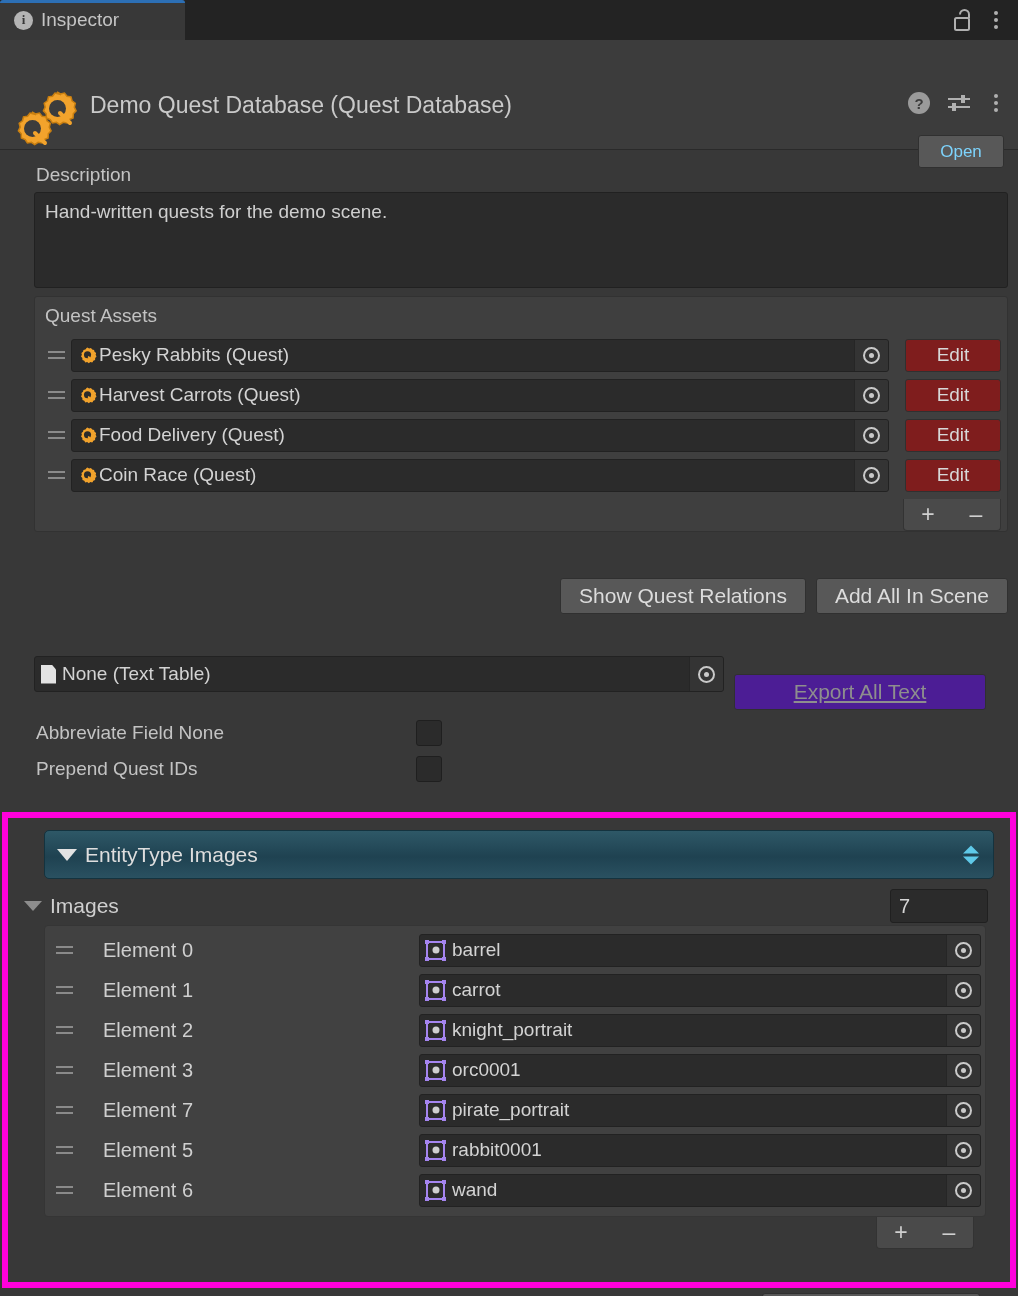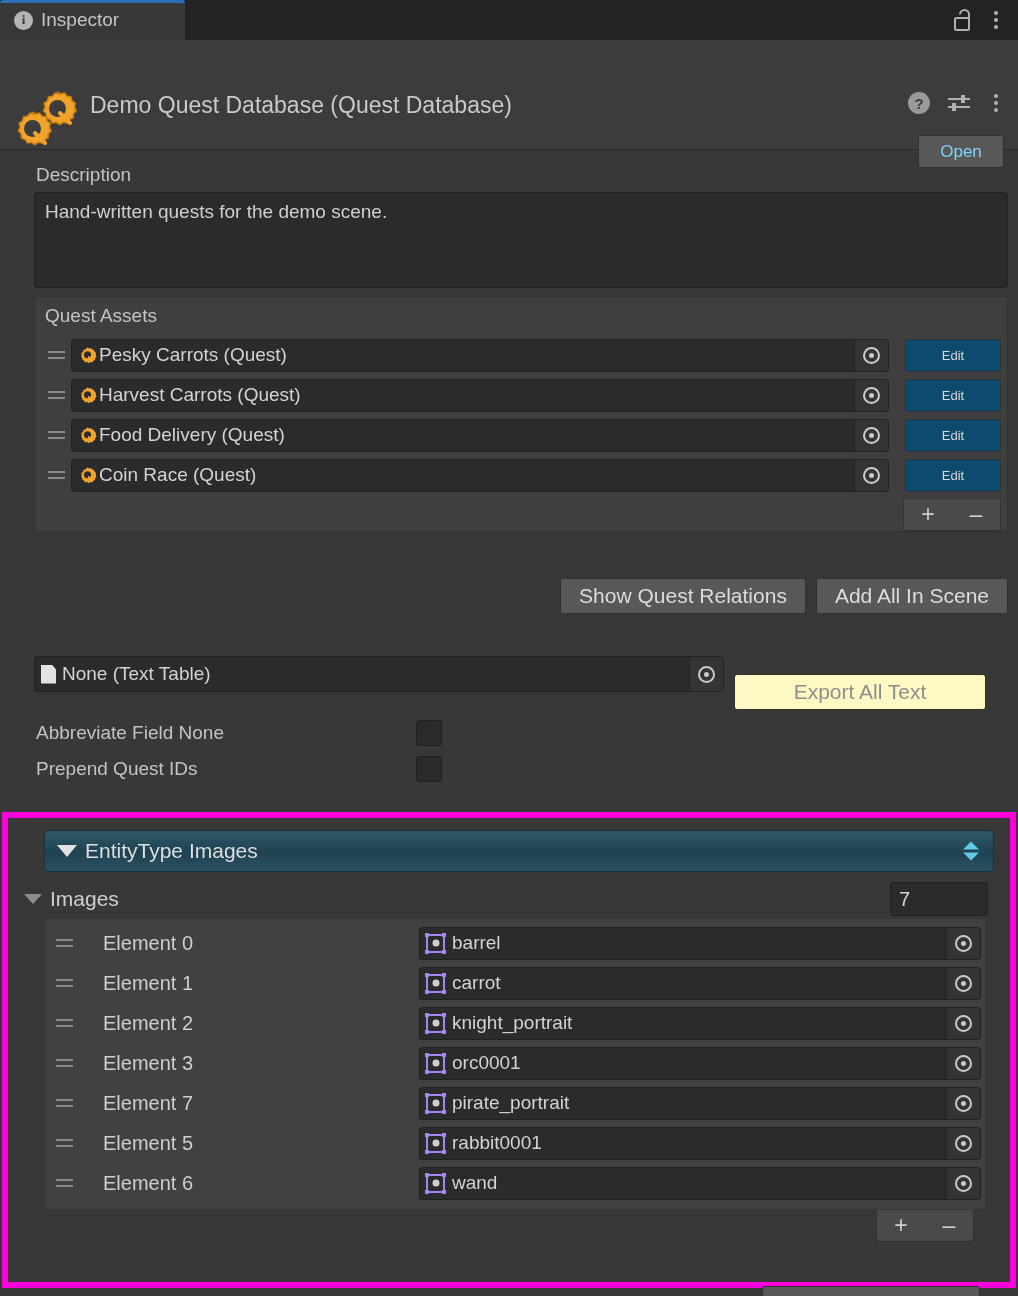--- a/index.html
+++ b/index.html
@@ -149,24 +149,24 @@
   .picker-dot {
     width: 17px; height: 17px; border-radius: 50%;
     border: 2px solid #c9c9c9;
     display: flex; align-items: center; justify-content: center;
   }
   .picker-dot i { width: 5px; height: 5px; border-radius: 50%; background: #c9c9c9; display:block; }
 
   .edit-btn {
     margin-left: 16px;
     width: 96px; height: 33px;
-    background: #0c4a6e;
+    background: #7f1d1d;
     border: 1px solid #303030;
     border-radius: 3px;
-    color: #d8d8d8; font-size: 13px;
+    color: #d8d8d8; font-size: 19px;
     display: flex; align-items: center; justify-content: center;
     flex: 0 0 96px;
   }
 
   .plusminus {
     display: flex; justify-content: flex-end;
   }
   .pm-box {
     display: flex;
     background: #4a4a4a;
@@ -189,21 +189,21 @@
   .gbtn {
     height: 36px;
     background: #585858;
     border: 1px solid #303030;
     border-radius: 3px;
     color: #dcdcdc; font-size: 21px;
     display:flex; align-items:center; justify-content:center;
     padding: 0 18px;
     margin-top: 36px;
   }
-  .gbtn.disabled { color: #8e8e8e; background: #fef9c3; }
+  .gbtn.disabled { color: #8e8e8e; background: #4c1d95; text-decoration: underline; }
 
   .texttable-row {
     display: flex; align-items: center;
     margin: 24px 10px 0 34px;
   }
   .texttable-row .objfield { flex: 0 0 690px; height: 36px; }
   .doc-icon {
     width: 15px; height: 19px; background: #e3e3e3;
     margin-right: 4px;
     clip-path: polygon(0 0, 72% 0, 100% 26%, 100% 100%, 0 100%);
@@ -223,21 +223,21 @@
   .highlight {
     position: absolute;
     left: 2px; top: 812px; right: 2px; bottom: 8px;
     border: 6px solid #ff00dd;
     background: #383838;
   }
   .hl-inner { padding: 6px 8px 0 8px; position: relative; height: 100%; }
 
   .foldout-header {
     margin: 6px 8px 0 28px;
-    height: 42px;
+    height: 49px;
     border-radius: 5px;
     background: linear-gradient(to bottom, #2e5867 0%, #1f4251 55%, #2a5161 100%);
     border: 1px solid #14333f;
     display: flex; align-items: center;
     position: relative;
   }
   .tri-down {
     width: 0; height: 0;
     border-left: 10px solid transparent;
     border-right: 10px solid transparent;
@@ -389,21 +389,21 @@
             <i></i>
             <i></i>
           </span>
         <div class="objfield">
           <span class="val">
             <svg width="19" height="19" viewBox="0 0 24 24">
               <path d="M12 2 l2 1.2 2.4-.6 1.5 1.9 2.4.4 .6 2.4 2 1.4 -.6 2.4 1.1 2.2 -1.7 1.8 -.1 2.5 -2.3 1 -1.3 2.1 -2.4-.4 -2 1.4 -2-1.4 -2.4.4 -1.3-2.1 -2.3-1 -.1-2.5 -1.7-1.8 1.1-2.2 -.6-2.4 2-1.4 .6-2.4 2.4-.4 1.5-1.9z" fill="#f2a32c"></path>
               <circle cx="12" cy="11" r="4.5" fill="#2b2b2b"></circle>
               <path d="M13.5 14 l4.5 4.5" stroke="#f2a32c" stroke-width="2.4" stroke-linecap="round"></path>
             </svg>
-            <span>Pesky Carrots (Quest)</span>
+            <span>Pesky Rabbits (Quest)</span>
           </span>
           <span class="picker">
               <span class="picker-dot">
                 <i></i>
               </span>
             </span>
         </div>
         <div class="edit-btn">Edit</div>
       </div>
 

